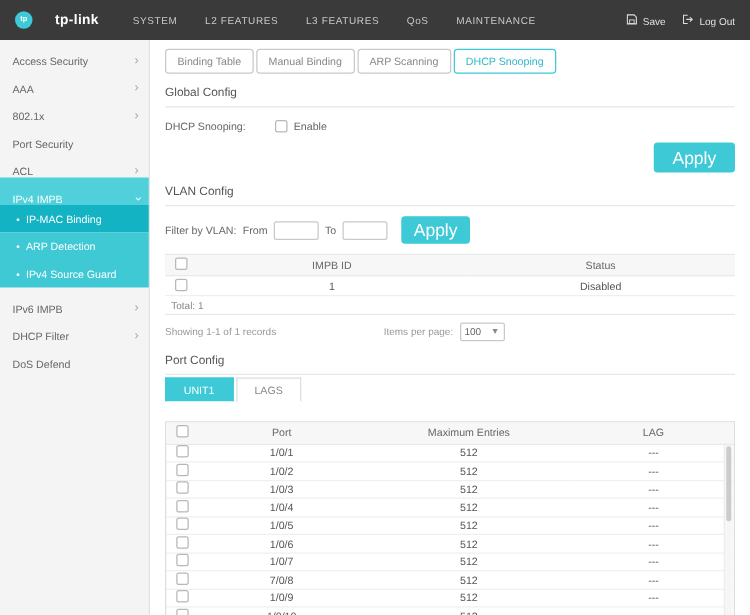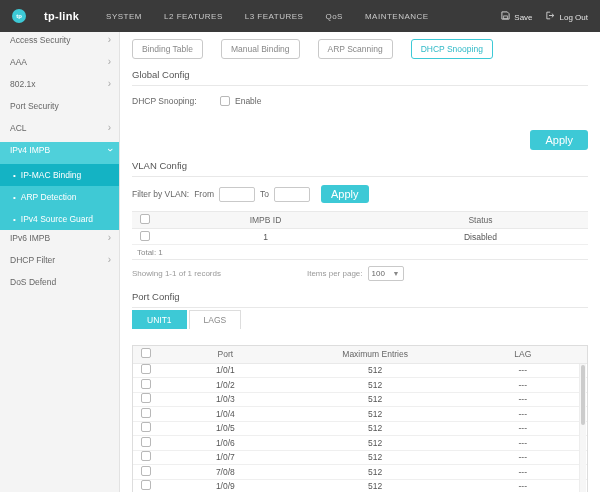--- a/index.html
+++ b/index.html
@@ -18,51 +18,51 @@
     letter-spacing:.5px;cursor:pointer;white-space:nowrap}
   .nav-item.active{background:#3dc9d6;color:#fff}
   .top-actions{margin-left:auto;display:flex;align-items:center;gap:13px;padding-right:12px;
     color:#e3e3e3;font-size:8px}
   .action{display:flex;align-items:flex-end;gap:4px;cursor:pointer}
 
   
   .frame{flex:1;display:flex;min-height:0}
   .sidebar{width:120px;flex:0 0 120px;background:#f4f4f4;border-right:1px solid #e2e2e2;
     font-size:8.5px;color:#666}
-  .side-item{height:22px;display:flex;align-items:flex-start;justify-content:space-between;
+  .side-item{height:22px;display:flex;align-items:flex-end;justify-content:space-between;
     padding:3px 8px 0 10px;cursor:pointer}
   .side-item .chev{color:#a8a8a8;font-size:10px;line-height:1}
   .chev.down{display:inline-block;transform:rotate(90deg)}
   .side-item.parent-active{background:#4fd0da;color:#fff}
   .side-item.parent-active .chev{color:#fff}
   .sub-item{height:22px;display:flex;align-items:center;gap:5px;padding-left:13px;
     background:#3fc9d5;color:#fff;cursor:pointer}
   .sub-item.active{background:#14b3c4}
   .bullet{font-size:8px}
 
   .content{flex:1;padding:7px 12px 0 12px;font-size:8.5px;overflow:hidden}
 
   
-  .tabs{display:flex;gap:18px}
+  .tabs{display:flex;gap:2px}
   .tab{border:1px solid #c9c9c9;border-radius:3px;background:#fff;color:#888;
     padding:4px 9px;font-size:8.5px;cursor:pointer;font-family:inherit}
   .tab.active{border-color:#3dc9d6;color:#2fb9c7}
 
   .section-title{font-size:9.5px;color:#555;margin-top:10px;padding-bottom:5px;
     border-bottom:1px solid #e8e8e8}
 
   
-  .field-row{display:flex;align-items:center;margin:10px 0 24px}
+  .field-row{display:flex;align-items:center;margin:10px 0 8px}
   .field-label{width:88px;color:#666}
   .cb{width:10px;height:10px;border:1px solid #b8b8b8;border-radius:2px;background:#fff;
     display:inline-block;cursor:pointer;flex:0 0 auto}
   .cb-label{margin-left:5px;color:#666}
   .apply-row{display:flex;justify-content:flex-end;margin:2px 0 4px}
   .btn-apply{background:#3dc9d6;border:none;border-radius:3px;color:#fff;
-    padding:4px 15px;font-size:11px;cursor:pointer;font-family:inherit}
+    padding:4px 15px;font-size:14px;cursor:pointer;font-family:inherit}
   .btn-apply.small{padding:3px 10px;margin-left:6px}
 
   
   .filter-row{display:flex;align-items:center;margin:8px 0;gap:5px;color:#666}
   .mini-input{width:36px;height:15px;border:1px solid #c9c9c9;border-radius:2px;
     font-size:8.5px;padding:0 3px;font-family:inherit}
 
   
   table{width:100%;border-collapse:collapse;table-layout:fixed}
   th{background:#f7f7f7;font-weight:normal;color:#666;height:17px;font-size:8.5px;

